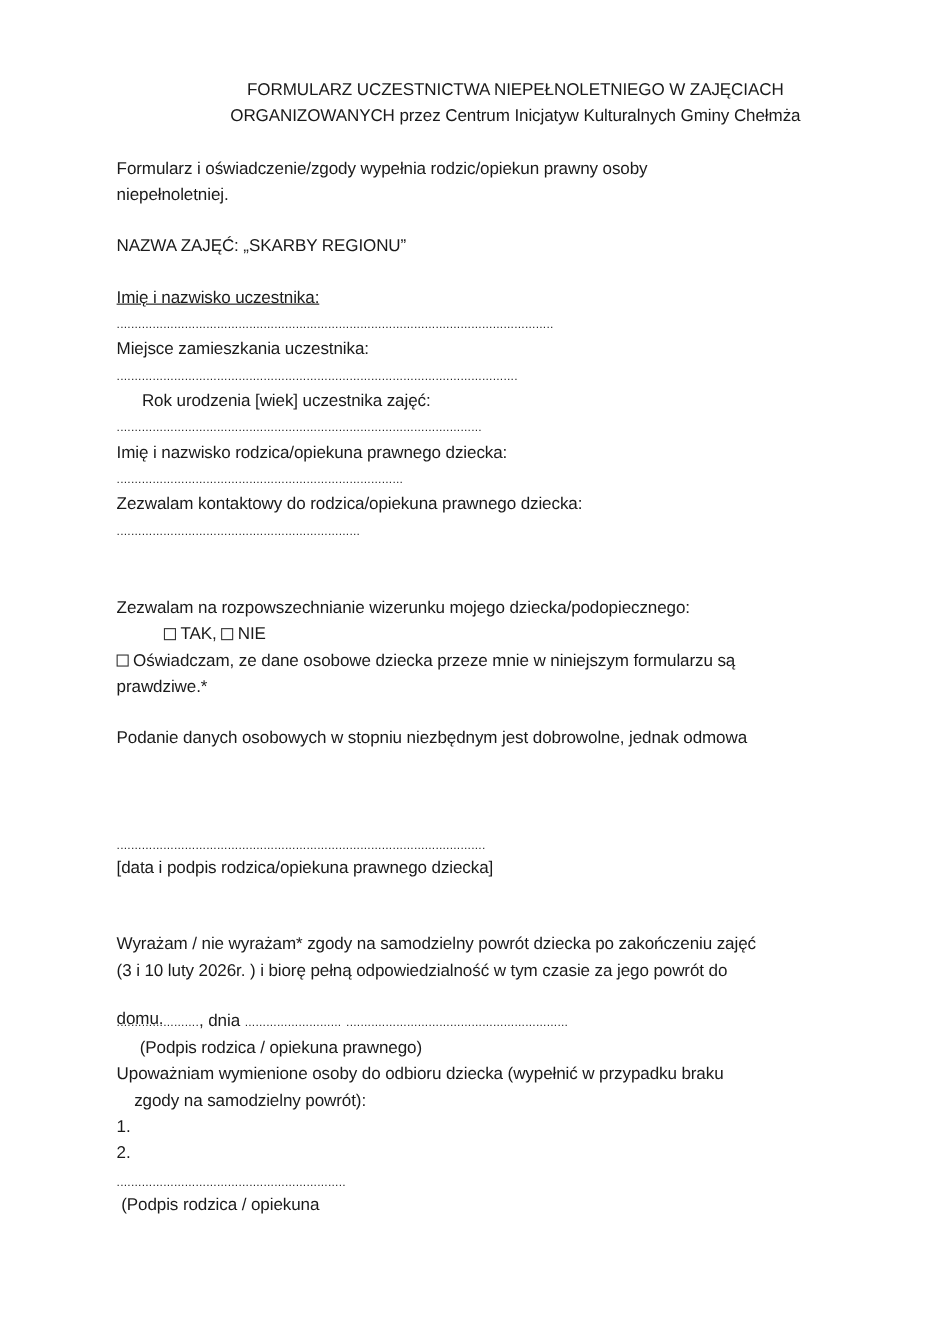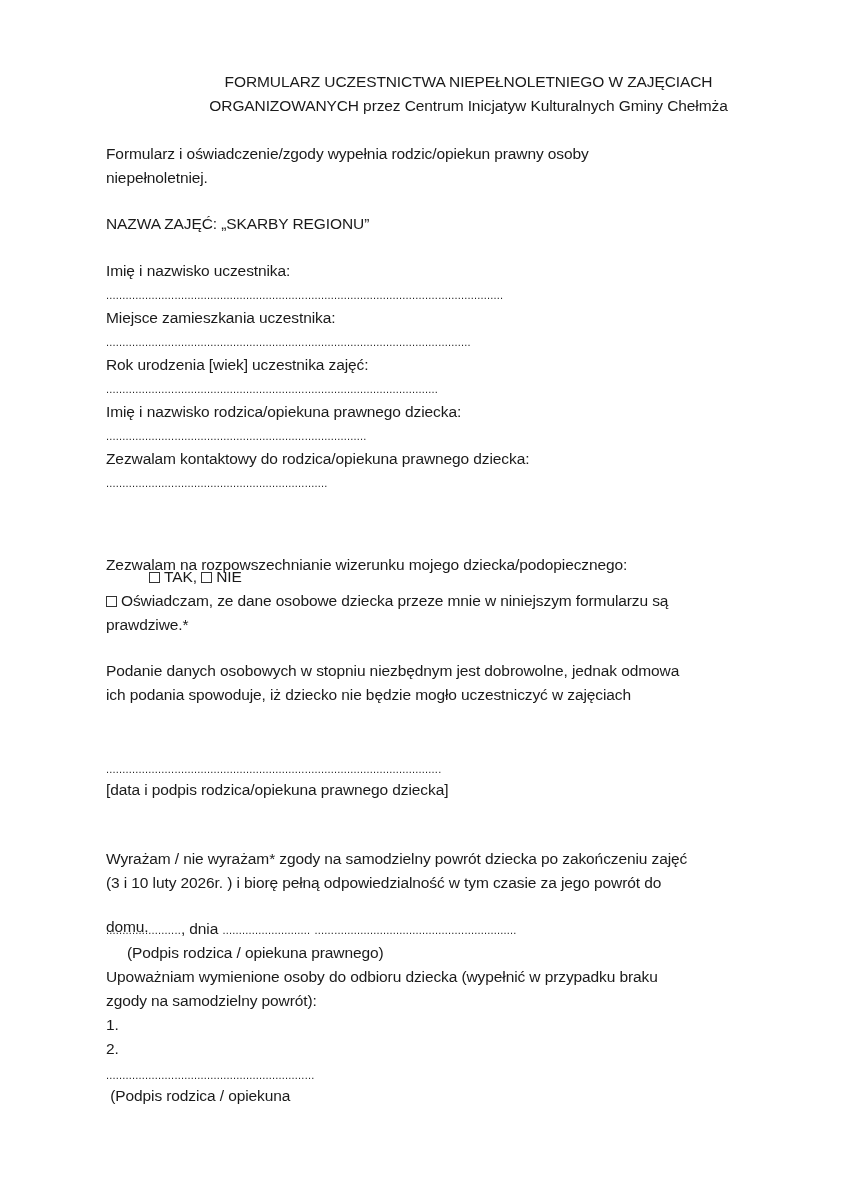--- a/index.html
+++ b/index.html
@@ -56,61 +56,60 @@
 <div class="page">
 
   <div class="line center" style="top:71px;">FORMULARZ UCZESTNICTWA NIEPEŁNOLETNIEGO W ZAJĘCIACH</div>
   <div class="line center" style="top:95px;">ORGANIZOWANYCH przez Centrum Inicjatyw Kulturalnych Gminy Chełmża</div>
 
   <div class="line" style="top:143px;">Formularz i oświadczenie/zgody wypełnia rodzic/opiekun prawny osoby</div>
   <div class="line" style="top:167px;">niepełnoletniej.</div>
 
   <div class="line" style="top:213px;">NAZWA ZAJĘĆ: „SKARBY REGIONU”</div>
 
-  <div class="line" style="top:260px;">Imię i nazwisko uczestnika:</div>
+  <div class="line" style="top:260px;text-decoration:underline;">Imię i nazwisko uczestnika:</div>
   <div class="line dots" style="top:284px;">..........................................................................................................................</div>
 
   <div class="line" style="top:307px;">Miejsce zamieszkania uczestnika:</div>
   <div class="line dots" style="top:331px;">................................................................................................................</div>
 
-  <div class="line" style="top:354px;">Rok urodzenia [wiek] uczestnika zajęć:</div>
+  <div class="line" style="top:354px;margin-left:23px;">Rok urodzenia [wiek] uczestnika zajęć:</div>
   <div class="line dots" style="top:378px;">......................................................................................................</div>
 
   <div class="line" style="top:401px;">Imię i nazwisko rodzica/opiekuna prawnego dziecka:</div>
   <div class="line dots" style="top:425px;">................................................................................</div>
 
   <div class="line" style="top:448px;">Zezwalam kontaktowy do rodzica/opiekuna prawnego dziecka:</div>
   <div class="line dots" style="top:472px;">....................................................................</div>
 
-  <div class="line" style="top:542px;margin-top:12px;">Zezwalam na rozpowszechnianie wizerunku mojego dziecka/podopiecznego:</div>
+  <div class="line" style="top:542px;">Zezwalam na rozpowszechnianie wizerunku mojego dziecka/podopiecznego:</div>
   <div class="line" style="top:566px;padding-left:43px;">
     <span class="checkbox"></span><span>TAK,</span>
     <span class="checkbox"></span><span>NIE</span>
   </div>
   <div class="line" style="top:590px;">
     <span class="checkbox"></span><span>Oświadczam, ze dane osobowe dziecka przeze mnie w niniejszym formularzu są</span>
   </div>
   <div class="line" style="top:614px;">prawdziwe.*</div>
 
   <div class="line" style="top:660px;">Podanie danych osobowych w stopniu niezbędnym jest dobrowolne, jednak odmowa</div>
-  <div class="line" style="top:684px;">ich podania spowoduje, iż dziecko nie będzie mogło uczestniczyć w zajęciach</div>
 
   <div class="line dots" style="top:758px;">.......................................................................................................</div>
   <div class="line" style="top:779px;">[data i podpis rodzica/opiekuna prawnego dziecka]</div>
 
   <div class="line" style="top:848px;">Wyrażam / nie wyrażam* zgody na samodzielny powrót dziecka po zakończeniu zajęć</div>
   <div class="line" style="top:872px;">(3 i 10 luty 2026r. ) i biorę pełną odpowiedzialność w tym czasie za jego powrót do</div>
   <div class="line" style="top:896px;margin-top:20px;">domu.</div>
   <div class="line" style="top:918px;">
     <span class="dots">.......................</span><span>, dnia</span>
     <span class="dots">...........................</span>
     <span class="dots">..............................................................</span>
   </div>
   <div class="line" style="top:942px;margin-left:21px;">(Podpis rodzica / opiekuna prawnego)</div>
 
   <div class="line" style="top:966px;">Upoważniam wymienione osoby do odbioru dziecka (wypełnić w przypadku braku</div>
-  <div class="line" style="top:990px;">zgody na samodzielny powrót):</div>
+  <div class="line" style="top:990px;margin-left:16px;">zgody na samodzielny powrót):</div>
   <div class="line" style="top:1014px;">1.</div>
   <div class="line" style="top:1038px;">2.</div>
   <div class="line dots" style="top:1064px;">................................................................</div>
   <div class="line" style="top:1085px; white-space:pre;"> (Podpis rodzica / opiekuna</div>
 
 </div>
 
 </body></html>

